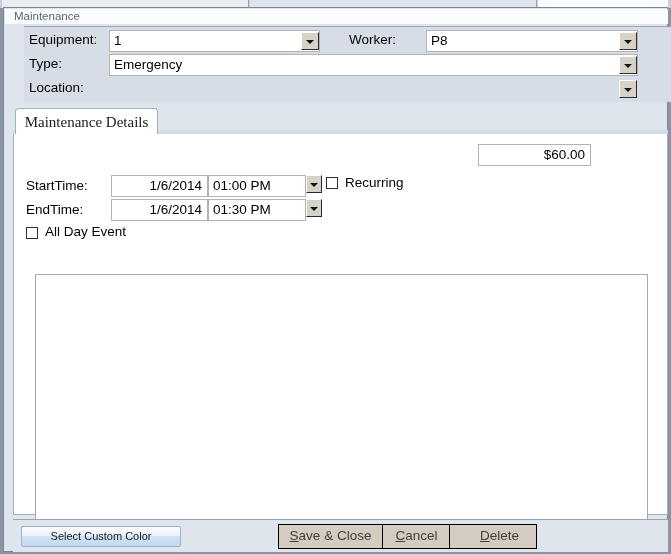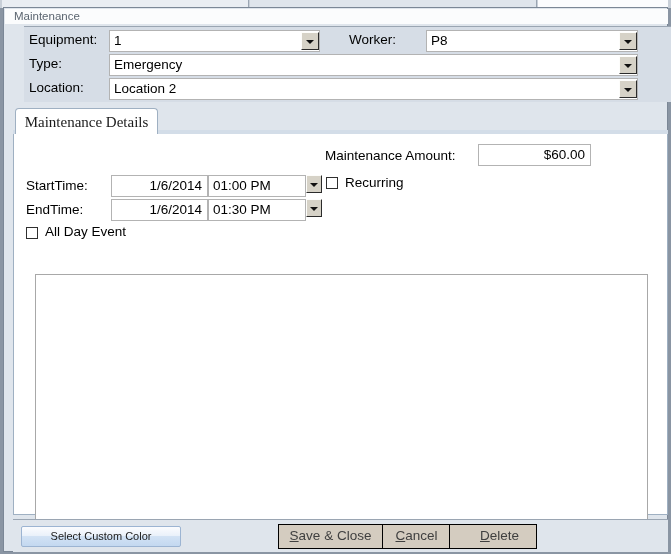--- a/index.html
+++ b/index.html
@@ -97,35 +97,33 @@
           <i></i>
         </div>
 
       <div class="lbl" style="left:5px;top:29px;">Type:</div>
       <div class="fld" style="left:85px;top:27px;width:529px;height:22px;line-height:20px;">Emergency</div>
       <div class="arrow" style="left:595px;top:29px;">
           <i></i>
         </div>
 
       <div class="lbl" style="left:5px;top:53px;">Location:</div>
-      <div class="fld" style="left:85px;top:51px;width:529px;height:22px;line-height:20px;">Location 2</div>
       <div class="arrow" style="left:595px;top:53px;">
           <i></i>
         </div>
     </div>
 
     <div class="tabctl">
       <div class="tabrow">
         <div class="tabrail"></div>
         <div class="tab">Maintenance Details</div>
       </div>
 
       <div class="tabbody">
 
-        <div class="lbl" style="left:311px;top:14px;">Maintenance Amount:</div>
         <div class="fld r" style="left:464px;top:10px;width:113px;height:22px;line-height:20px;">$60.00</div>
 
         <div class="lbl" style="left:12px;top:44px;">StartTime:</div>
         <div class="fld r" style="left:97px;top:41px;width:97px;height:22px;line-height:20px;">1/6/2014</div>
         <div class="fld" style="left:194px;top:41px;width:98px;height:22px;line-height:20px;">01:00 PM</div>
         <div class="arrow sm" style="left:292px;top:41px;">
             <i></i>
           </div>
         <div class="chk" style="left:312px;top:43px;"></div>
         <div class="lbl" style="left:331px;top:41px;">Recurring</div>

